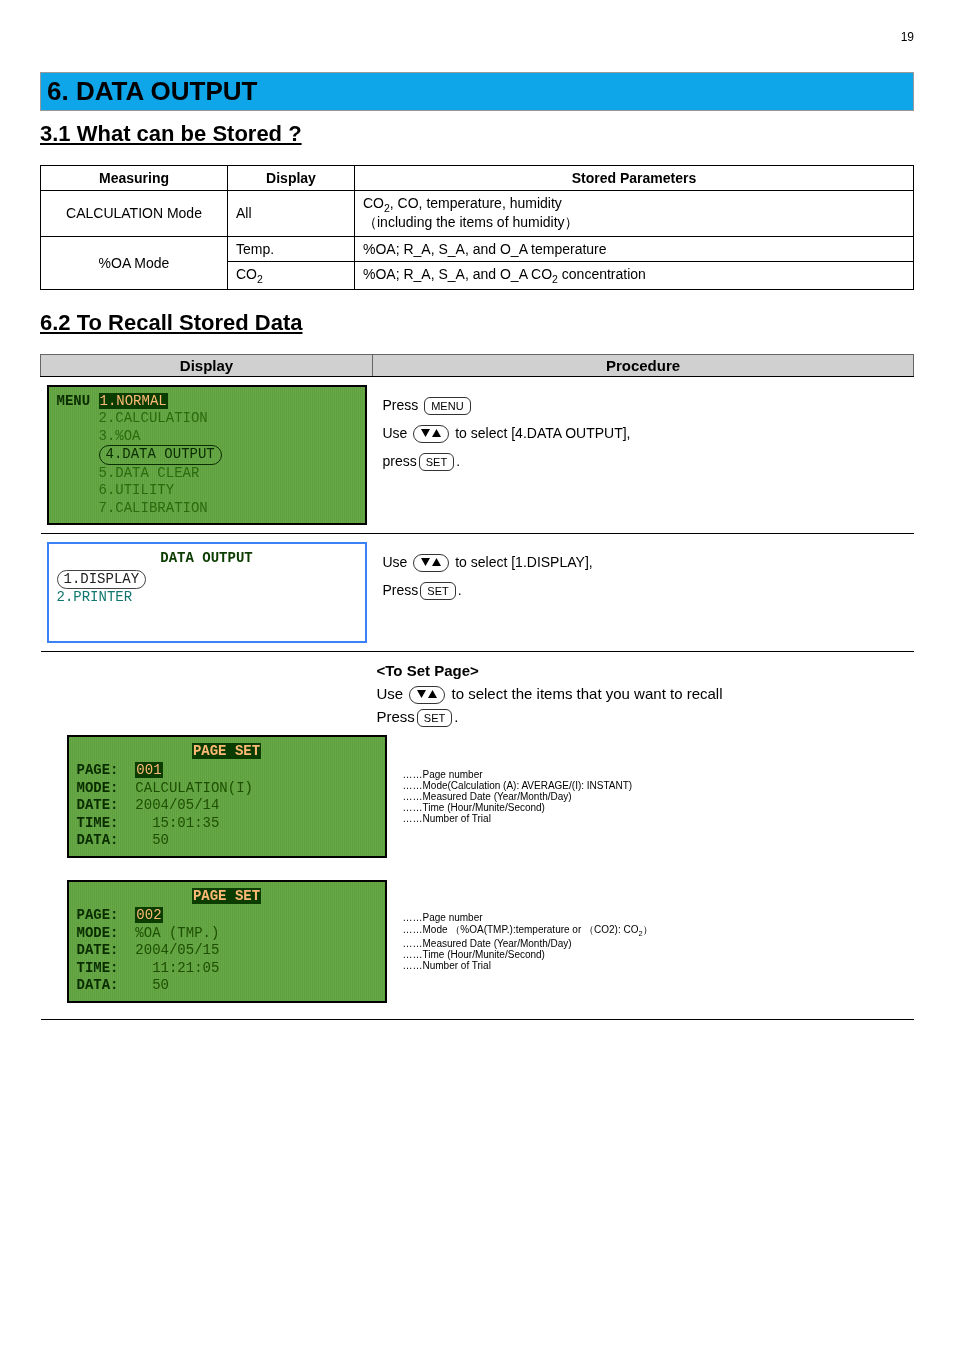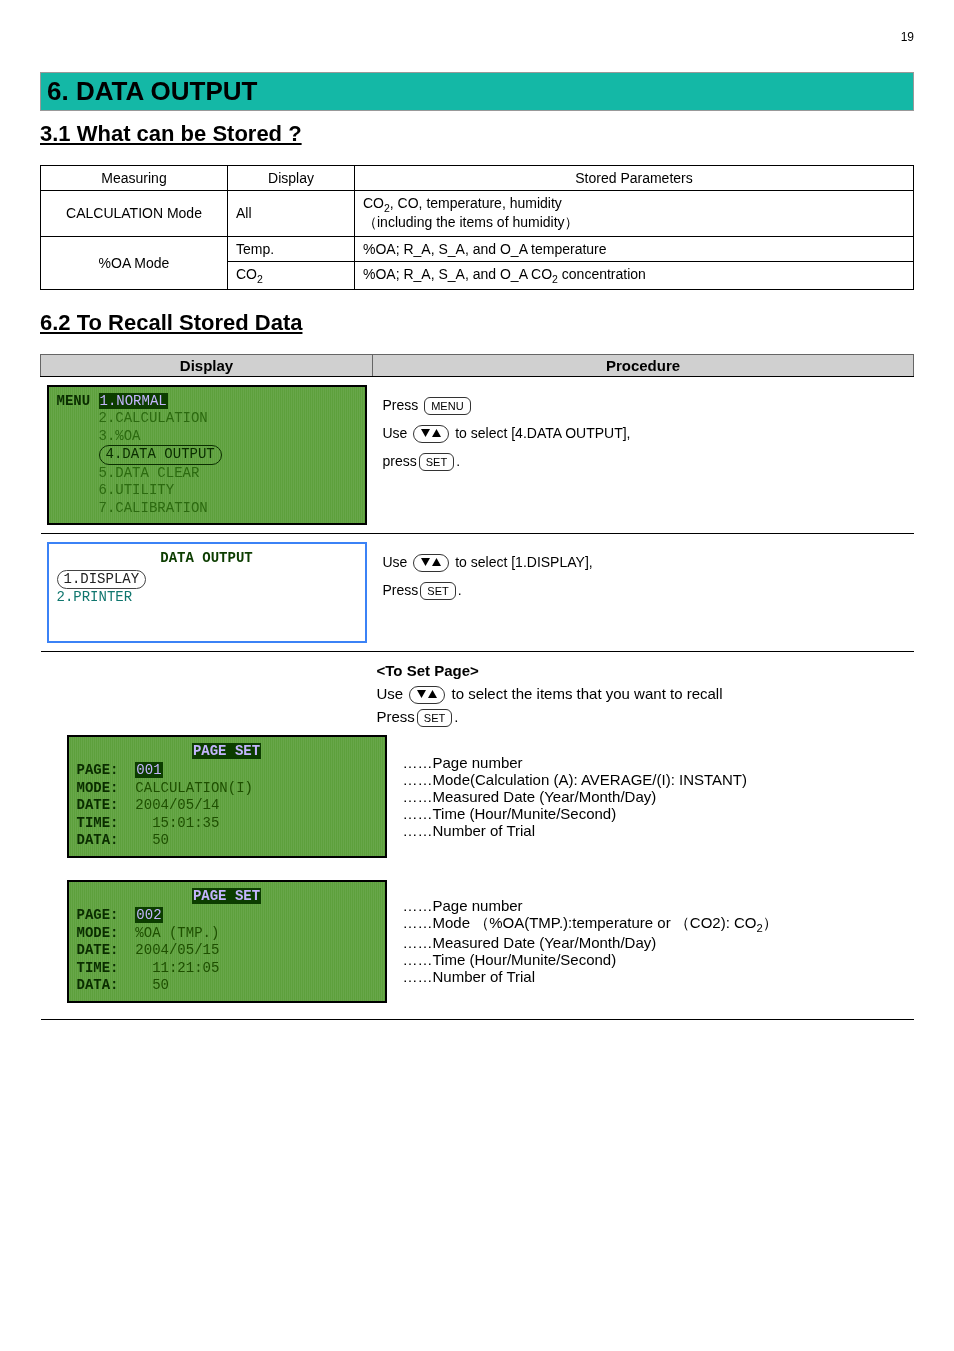--- a/index.html
+++ b/index.html
@@ -9,21 +9,21 @@
     font-size: 15px;
     color: #000;
     background: #fff;
   }
   .page-number {
     text-align: right;
     font-size: 12px;
     margin-bottom: 28px;
   }
   .section-title {
-    background: #14b8a6;
+    background: #0ea5e9;
     font-size: 26px;
     font-weight: bold;
     padding: 3px 6px;
     margin: 0 0 6px 0;
     border: 1px solid #999;
   }
   .subsection {
     font-size: 22px;
     font-weight: bold;
     text-decoration: underline;
@@ -35,21 +35,21 @@
     margin-bottom: 20px;
   }
   table.tbl th, table.tbl td {
     border: 1px solid #000;
     padding: 4px 8px;
     font-size: 14px;
     text-align: left;
     vertical-align: middle;
   }
   table.tbl th {
-    font-weight: normal;
+    font-weight: bold;
     text-align: center;
   }
   table.tbl td.center {
     text-align: center;
   }
 
   
   table.proc {
     border-collapse: collapse;
     width: 100%;
@@ -112,21 +112,21 @@
     line-height: 1.25;
     color: #1e4f00;
     position: relative;
     overflow: hidden;
     background-image: repeating-linear-gradient(90deg, rgba(255,255,255,0.07) 0 1px, transparent 1px 2px);
   }
   .lcd .row { white-space: pre; }
   .lcd .dim { color: #2c6a10; }
   .lcd .inv {
     background: #0c3d00;
-    color: #c4b5fd;
+    color: #fdba74;
     padding: 0 1px;
   }
   .lcd .em {
     color: #0a2d00;
     font-weight: bold;
   }
   .lcd .title {
     text-align: center;
     color: #0c3d00;
     font-weight: bold;
@@ -150,21 +150,21 @@
     color: #222;
   }
   .leader-group {
     display: flex;
     gap: 10px;
   }
   .leader-group .lcd { flex: 0 0 300px; }
   .leader-notes {
     flex: 1;
     padding-left: 6px;
-    font-size: 15px;
+    font-size: 10px;
   }
   .leader-notes .note {
     white-space: nowrap;
   }
   .sub2 { font-size: 0.75em; vertical-align: sub; }
 </style>
 </head>
 <body>
 
 <div class="page-number">19</div>

